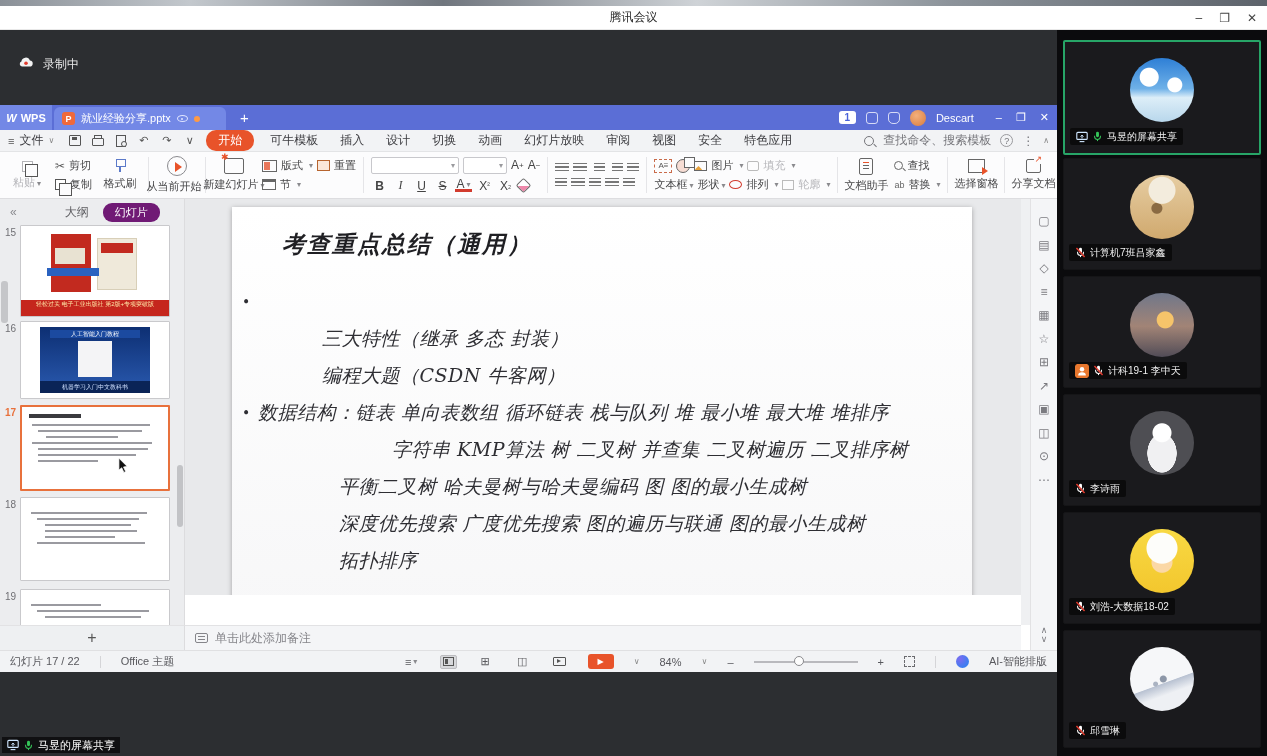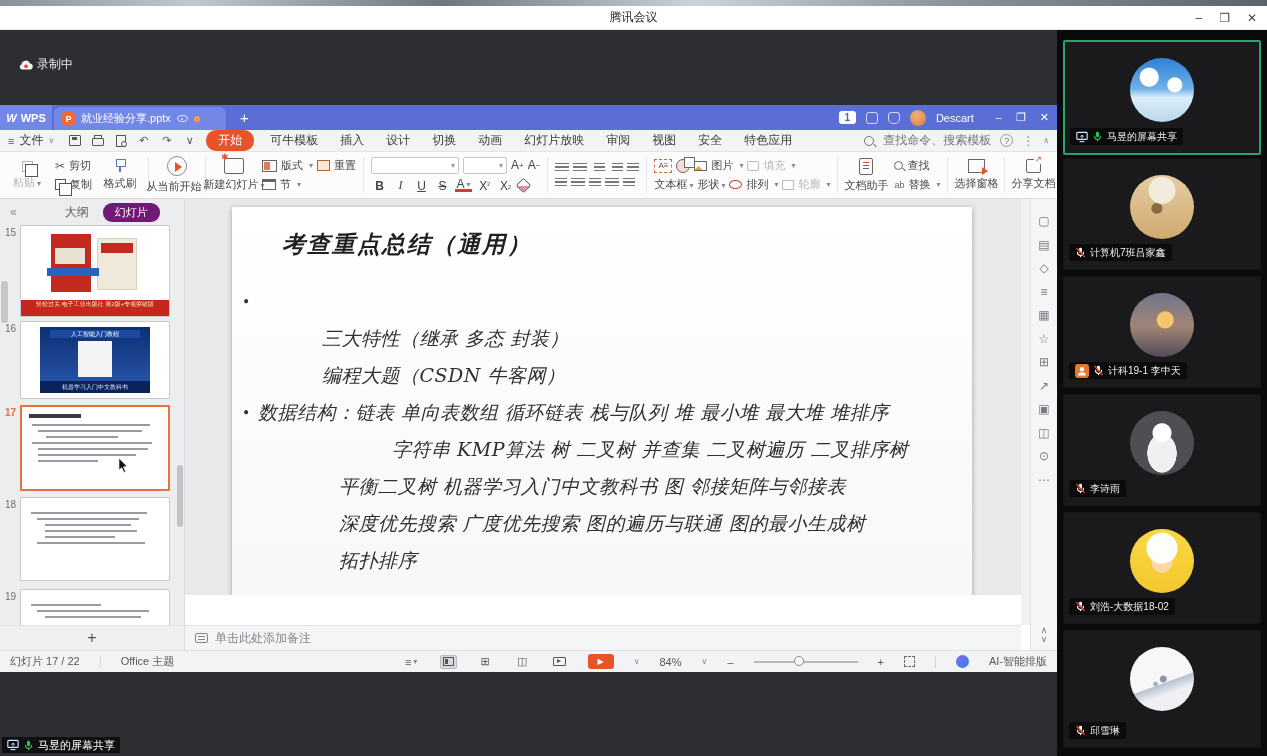--- a/index.html
+++ b/index.html
@@ -11,21 +11,21 @@
   .desktop-strip{position:absolute;left:0;top:0;width:1267px;height:6px;
     background:linear-gradient(90deg,#8a9097,#c3c8cd 15%,#70767e 35%,#cfd3d7 55%,#8c939a 75%,#5d636b 100%);}
   .titlebar{position:absolute;left:0;top:6px;width:1267px;height:24px;background:#ffffff;
     display:flex;align-items:center;justify-content:center;border-bottom:1px solid #e8e8e8;}
   .titlebar .apptitle{font-size:12px;color:#2b2b2b;}
   .winctl{position:absolute;right:10px;top:0;height:24px;display:flex;align-items:center;gap:17px;
     color:#444;font-size:12px;}
   .winctl span{cursor:default;}
 
   
-  .rec{position:absolute;left:18px;top:56px;display:flex;align-items:center;gap:3px;
+  .rec{position:absolute;left:18px;top:56px;display:flex;align-items:flex-start;gap:9px;
     color:#e9e9e9;font-size:12px;}
 
   
   .wps{position:absolute;left:0;top:105px;width:1057px;height:567px;background:#fff;}
 
   
   .wtabbar{position:absolute;left:0;top:0;width:1057px;height:25px;background:#5b6ed6;
     display:flex;align-items:stretch;color:#fff;}
   .wlogo{width:52px;background:#7388e6;display:flex;align-items:center;justify-content:center;
     gap:4px;font-size:11px;font-weight:bold;color:#fff;}
@@ -559,21 +559,21 @@
               <span>编程大题（CSDN 牛客网）</span>
             </div>
           <div class="ln in0">
               <span class="blt">•</span>
               <span>数据结构：链表 单向表数组 循环链表 栈与队列 堆 最小堆 最大堆 堆排序</span>
             </div>
           <div class="ln in2">
               <span>字符串 KMP算法  树 二叉树  并查集  二叉树遍历  二叉排序树</span>
             </div>
           <div class="ln in3">
-              <span>平衡二叉树 机器学习入门中文教科书  图 邻接矩阵与邻接表</span>
+              <span>平衡二叉树 哈夫曼树与哈夫曼编码  图 图的最小生成树</span>
             </div>
           <div class="ln in3">
               <span>深度优先搜索 广度优先搜索 图的遍历与联通 图的最小生成树</span>
             </div>
           <div class="ln in3">
               <span>拓扑排序</span>
             </div>
         </div>
       </div>
     </div>

